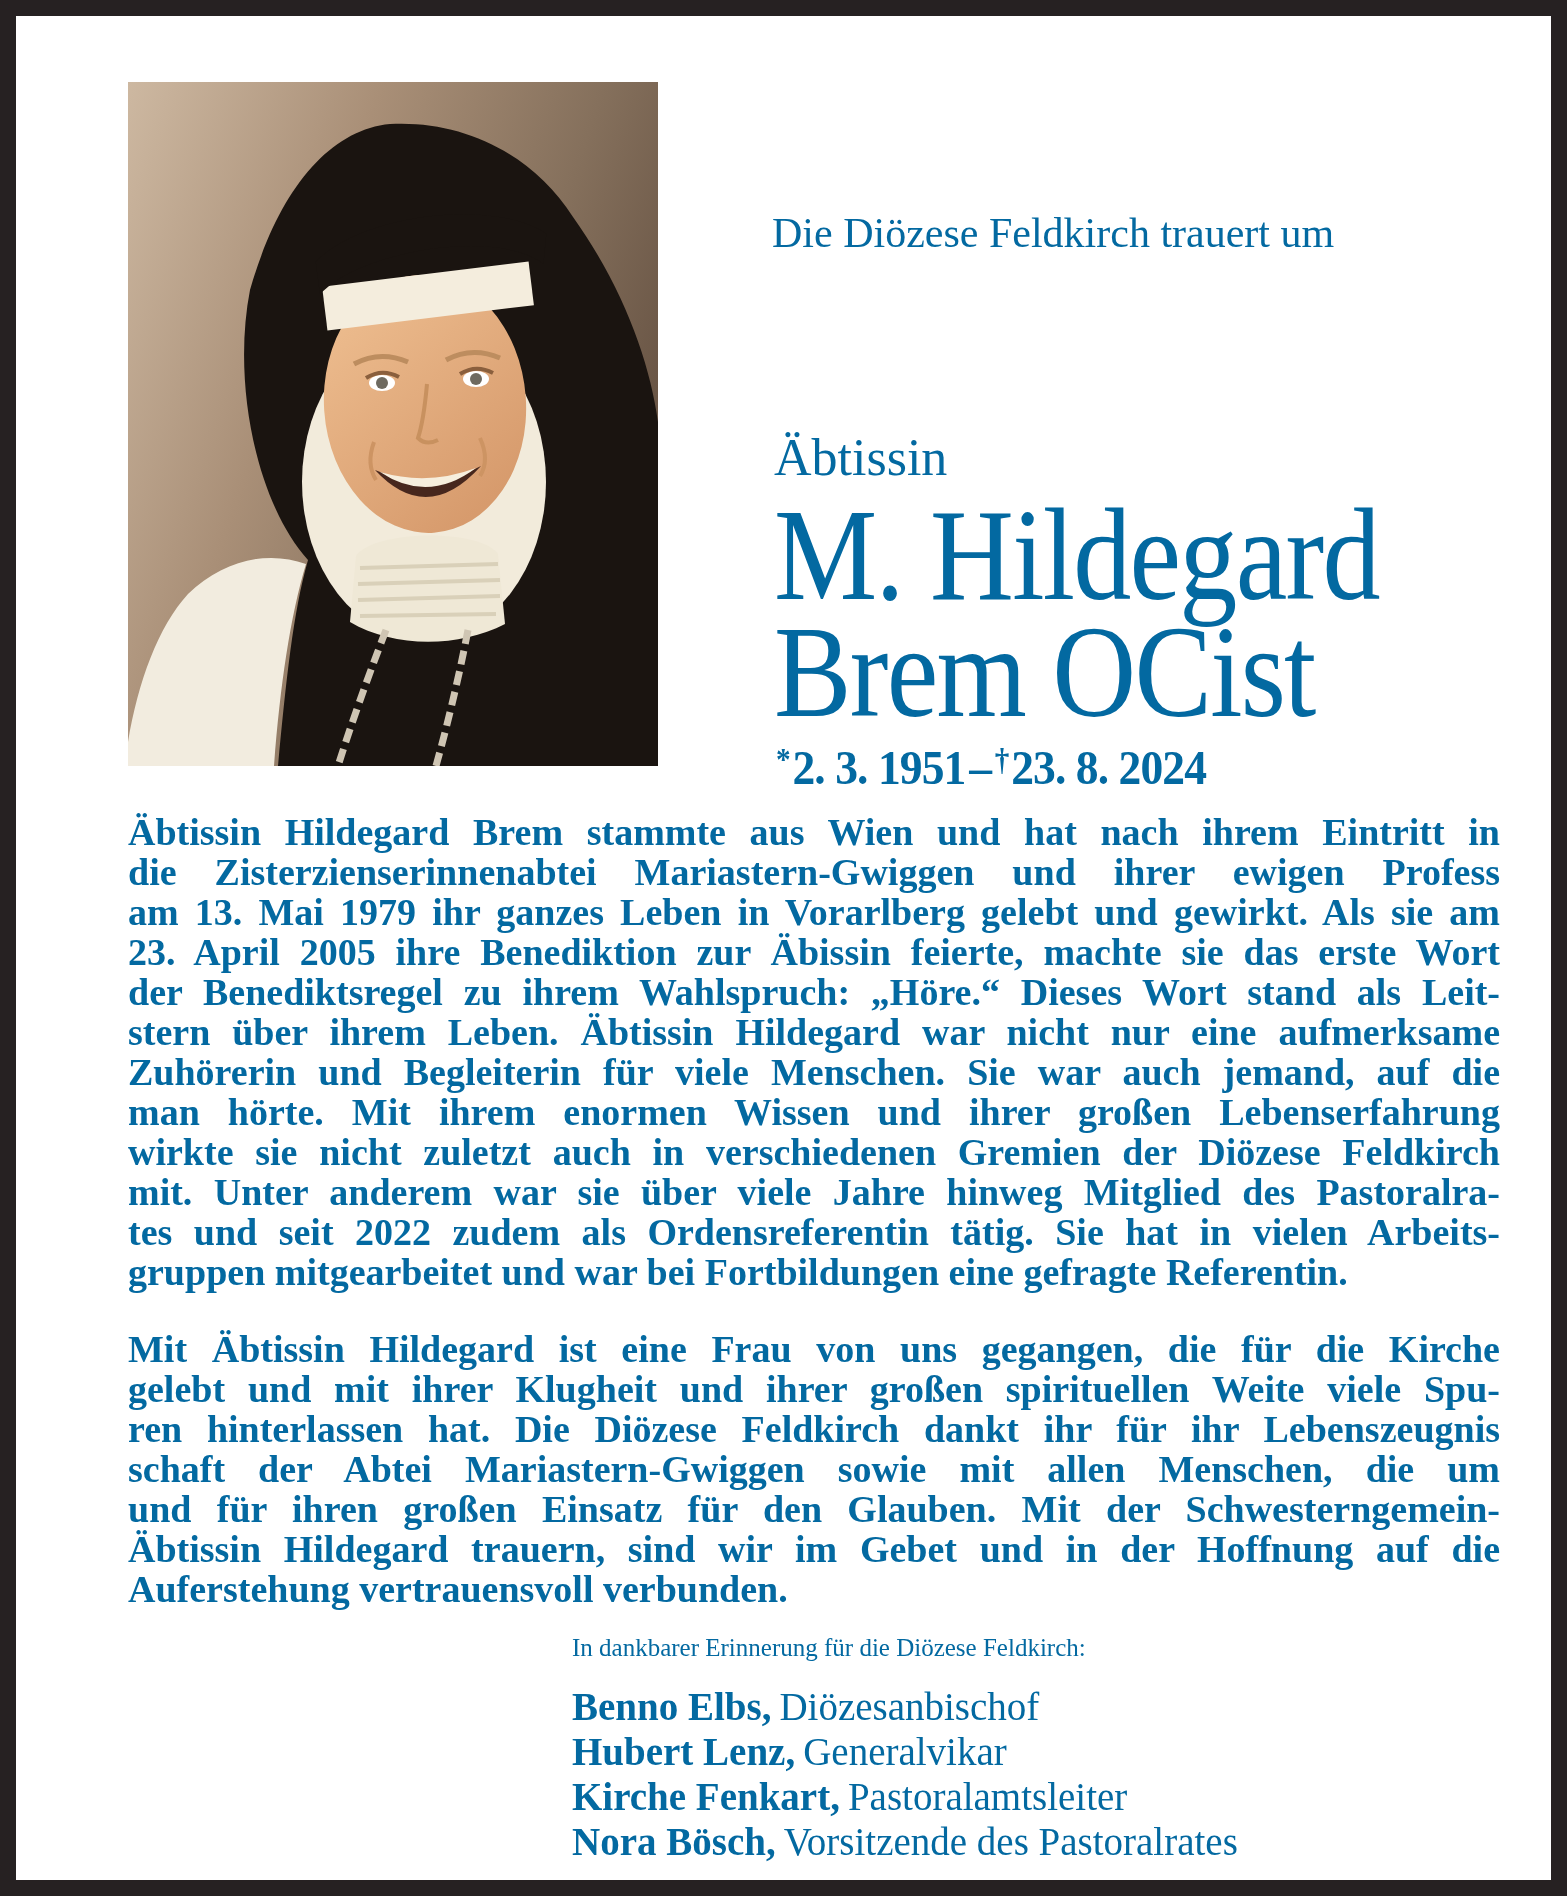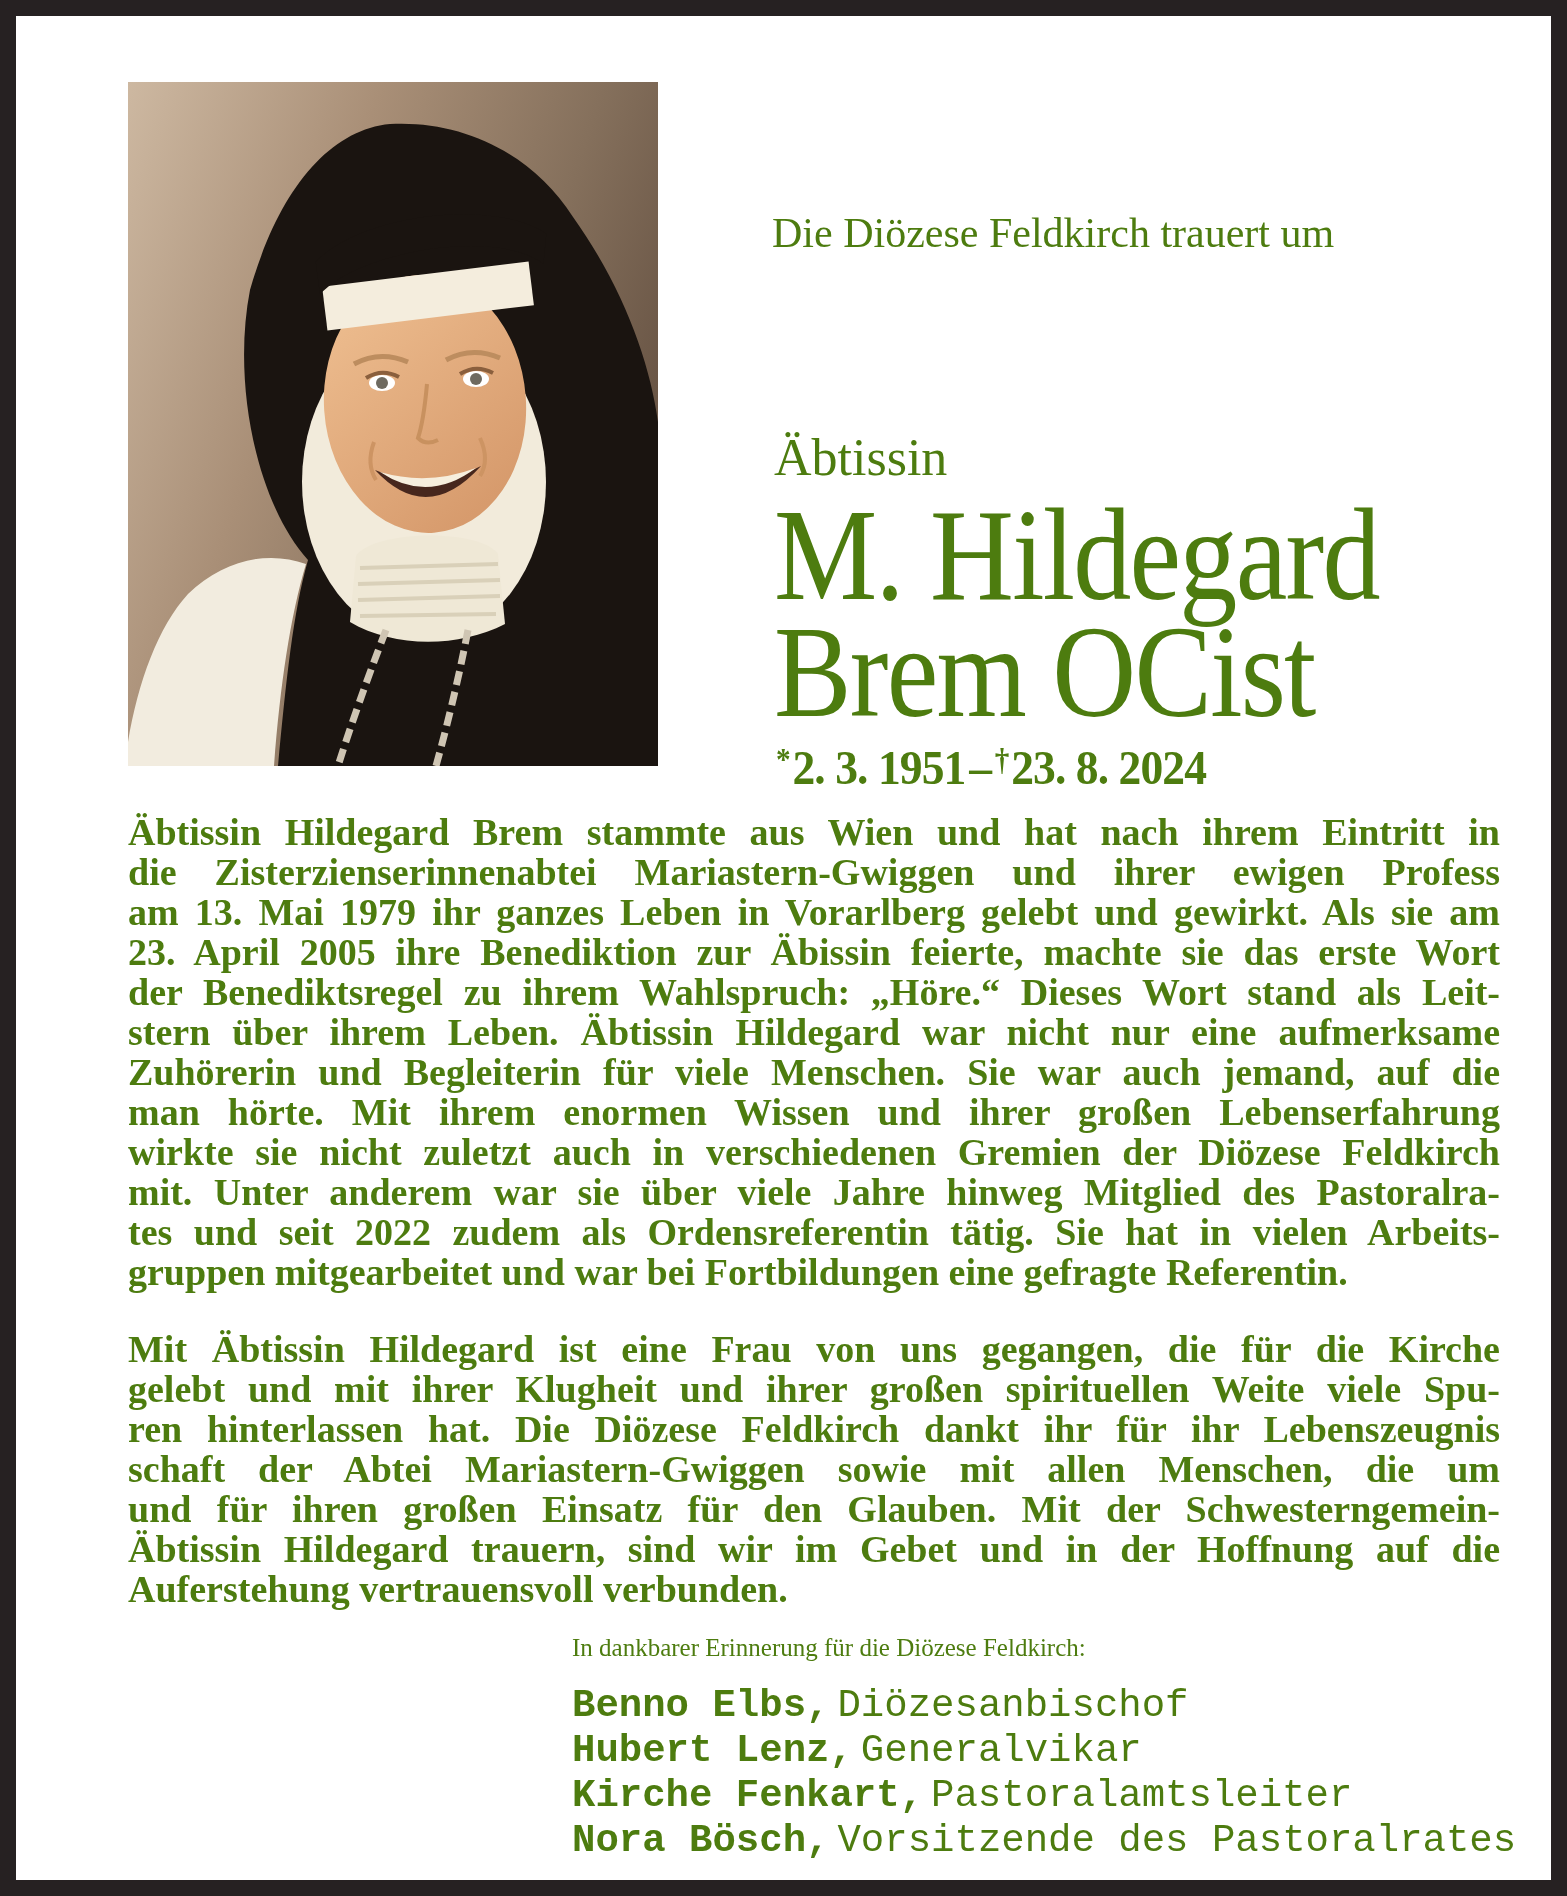--- a/index.html
+++ b/index.html
@@ -4,21 +4,21 @@
 <style>
   html,body{margin:0;padding:0;background:#e9e9e9;}
   .canvas{
     position:relative;
     width:1567px;height:1896px;
     background:#ffffff;
     box-sizing:border-box;
     border:16px solid #262122;
     overflow:hidden;
     font-family:"Liberation Serif","DejaVu Serif",serif;
-    color:#4d7c0f;
+    color:#0369a1;
   }
   .abs{position:absolute;}
 
   
   .photo{
     left:112px;top:66px;width:530px;height:684px;
     overflow:hidden;
   }
   .photo svg{display:block;width:100%;height:100%;}
 
@@ -72,21 +72,21 @@
 
   
   .remembrance-intro{
     left:556px;top:1612px;
     font-size:25px;line-height:40px;white-space:nowrap;
   }
   .signatories{
     left:556px;top:1668px;
     font-size:39px;line-height:45px;
   }
-  .sig-line{white-space:nowrap;font-family:Liberation Mono, monospace;}
+  .sig-line{white-space:nowrap;}
   .sig-name{font-weight:bold;padding-right:8px;}
 </style>
 </head>
 <body>
 
 <div class="canvas">
 
   <div class="abs photo">
     <svg viewBox="0 0 530 684" preserveAspectRatio="none">
       <defs>

